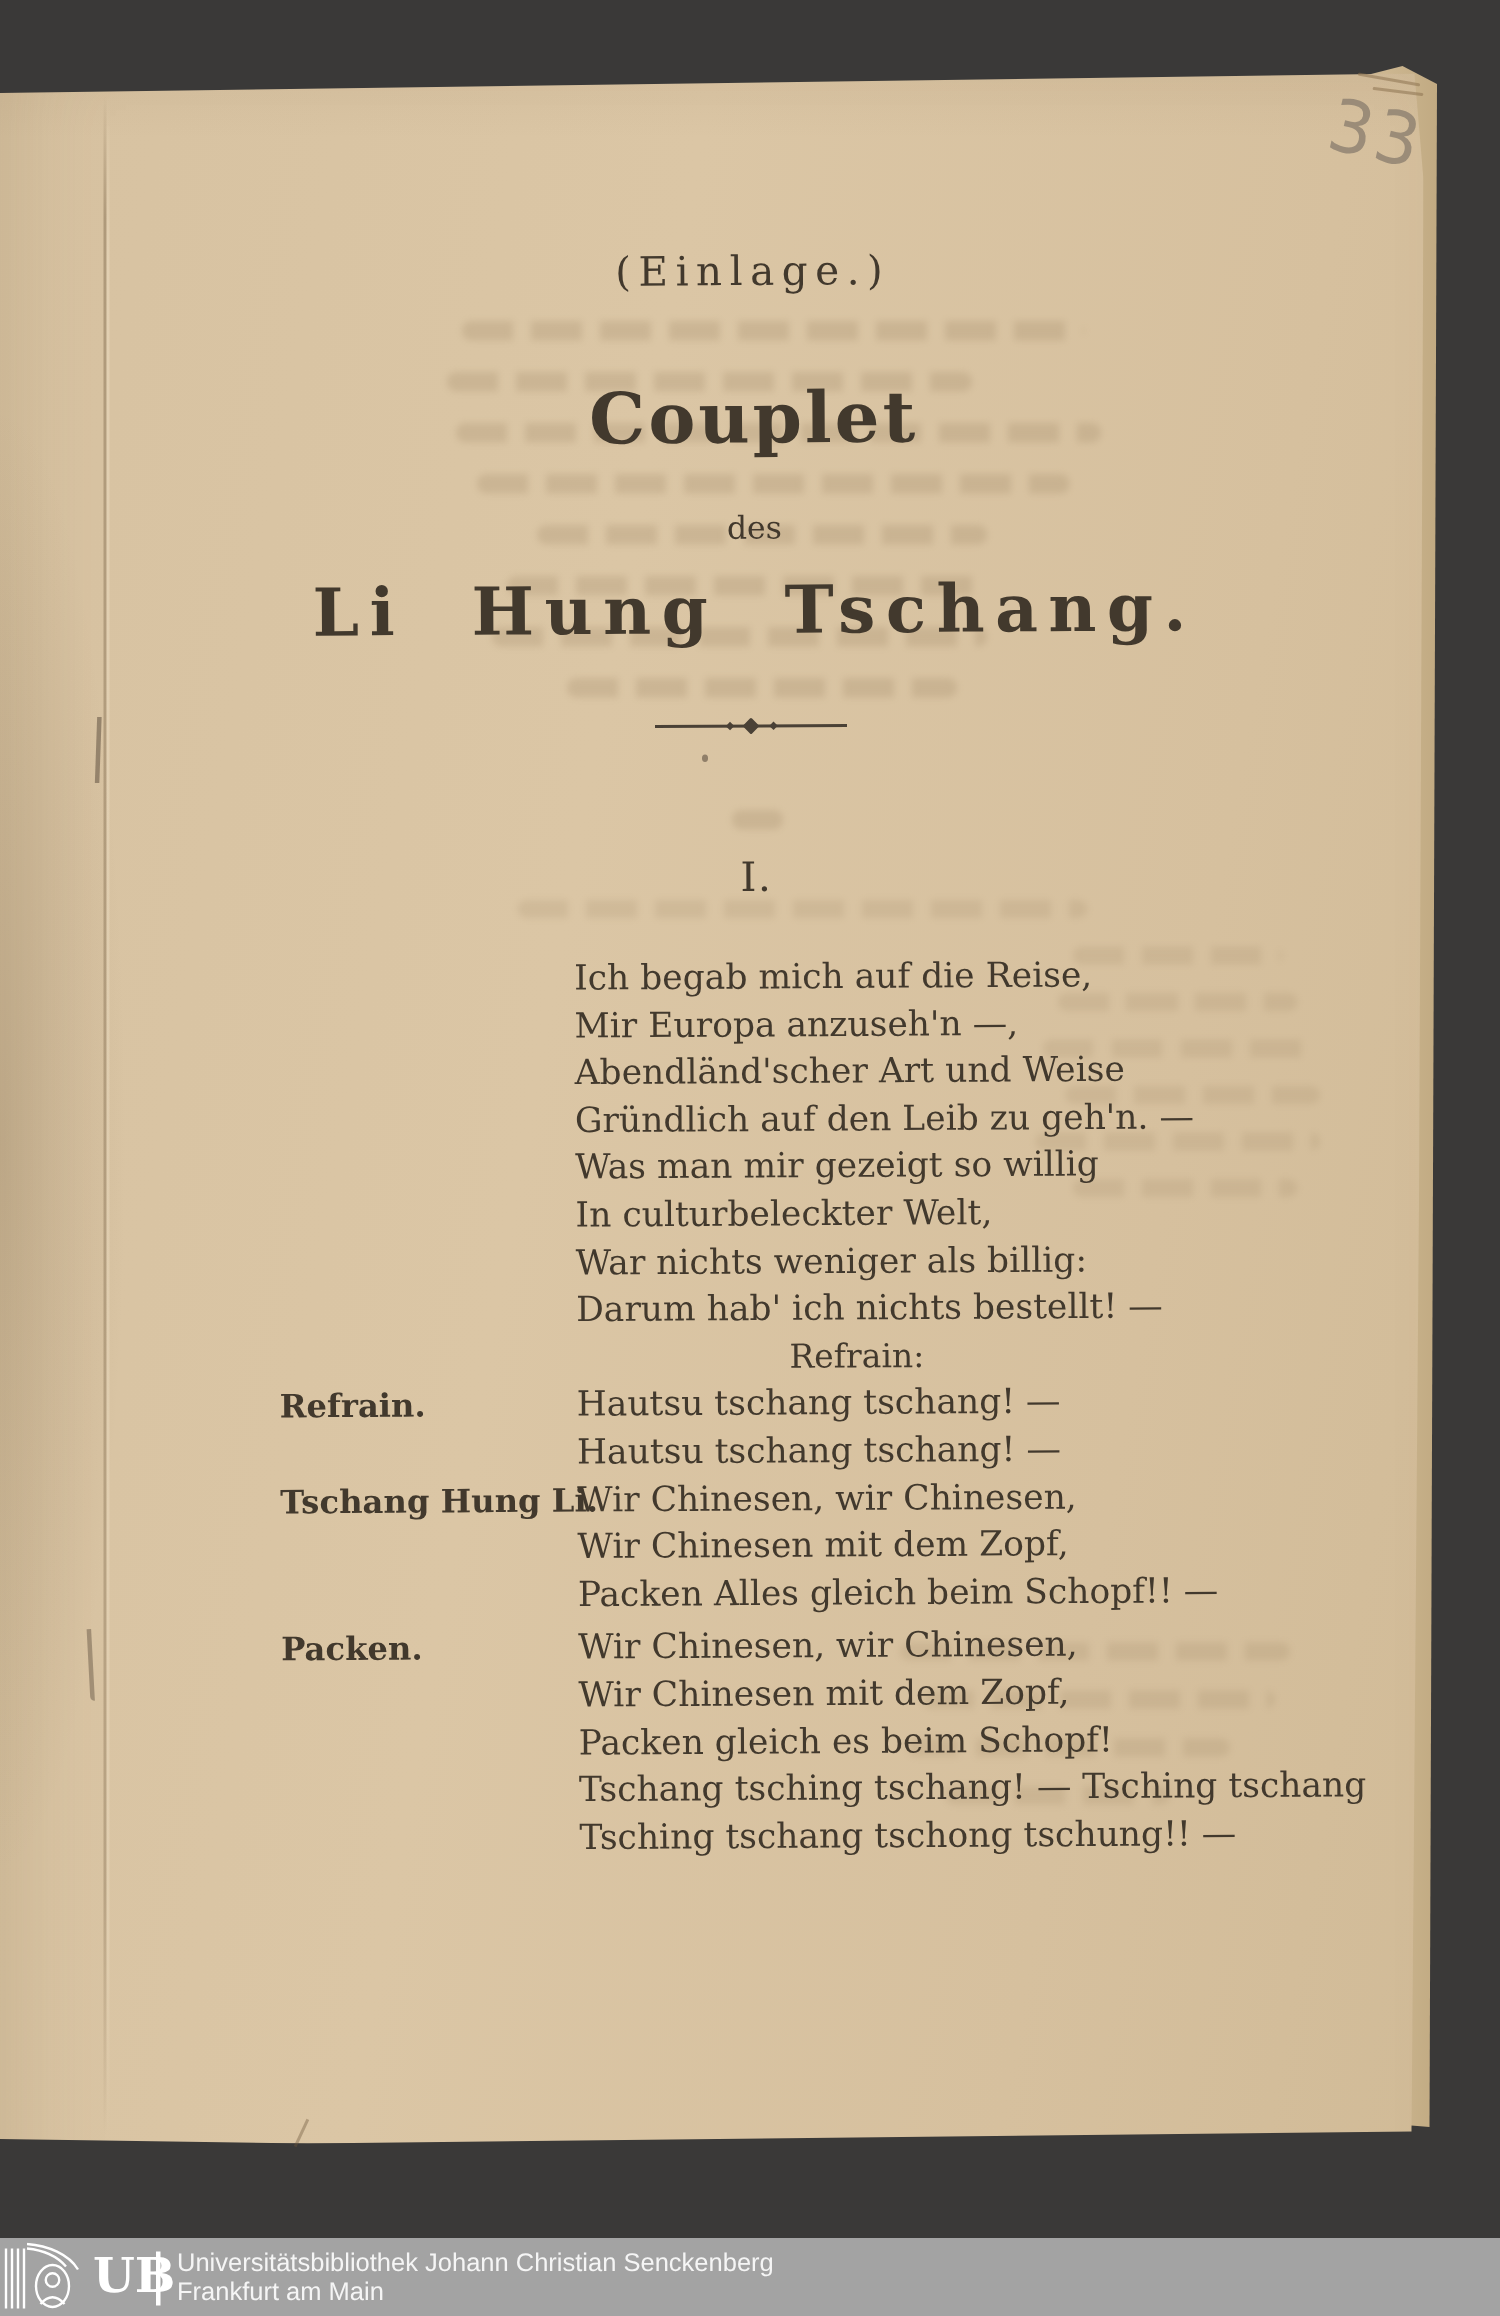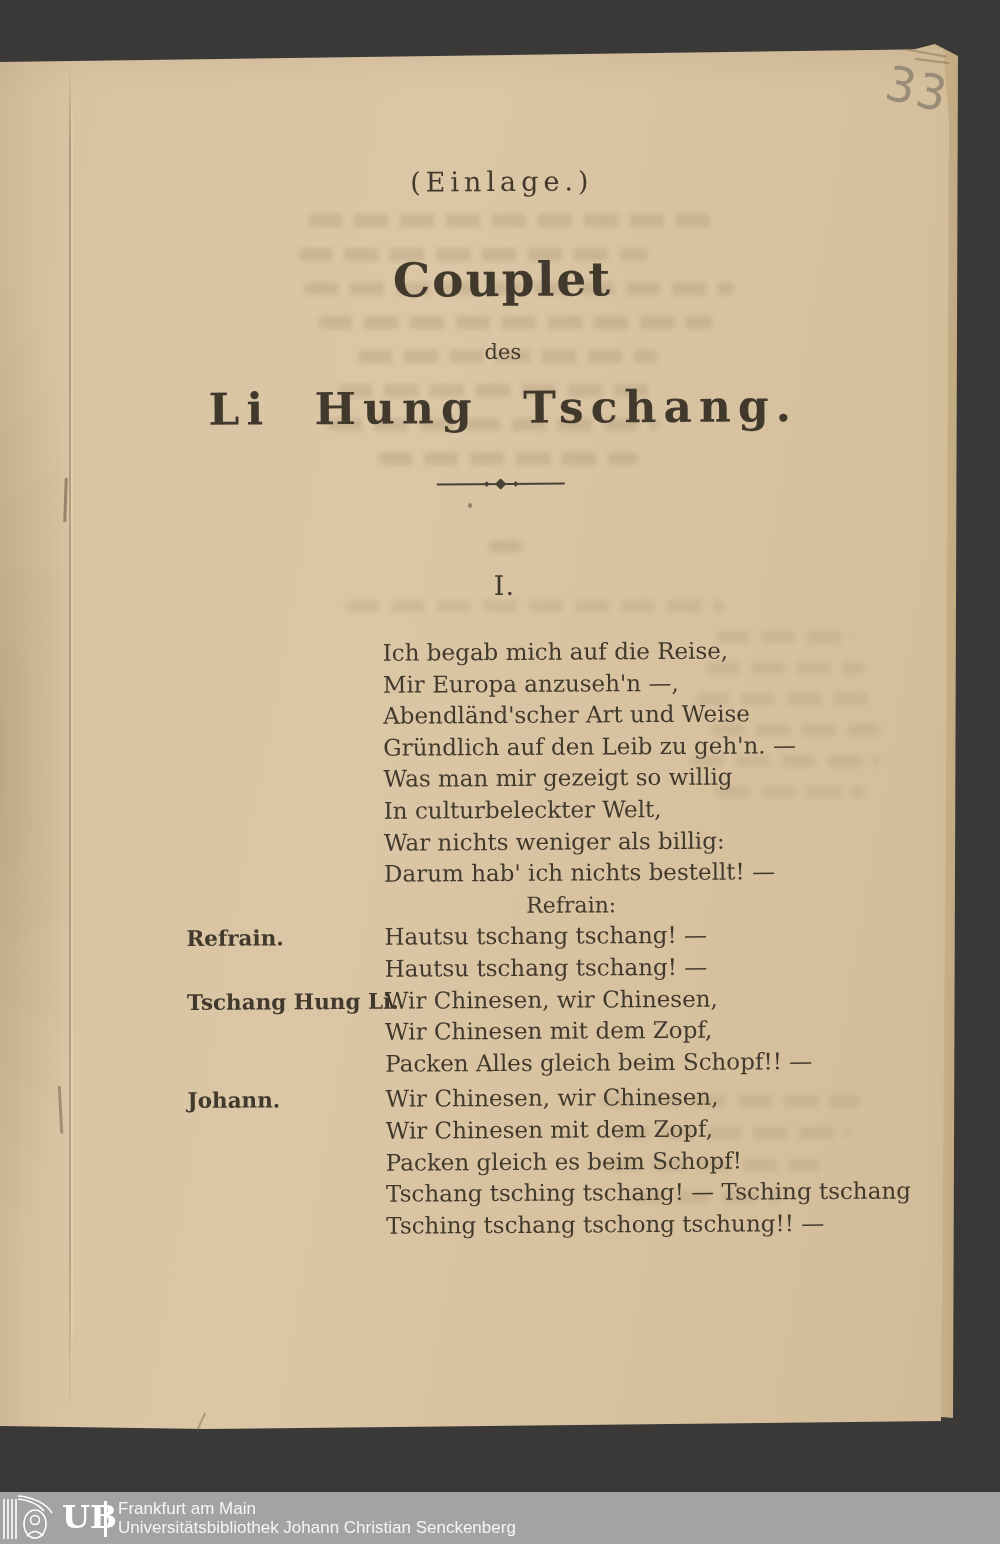--- a/index.html
+++ b/index.html
@@ -195,21 +195,21 @@
         <span class="speaker">Tschang Hung Li.</span>
         <span>Wir Chinesen, wir Chinesen,</span>
       </div>
       <div class="vrow">
         <span>Wir Chinesen mit dem Zopf,</span>
       </div>
       <div class="vrow">
         <span>Packen Alles gleich beim Schopf!! —</span>
       </div>
       <div class="vrow gap">
-        <span class="speaker">Johann.</span>
+        <span class="speaker">Packen.</span>
         <span>Wir Chinesen, wir Chinesen,</span>
       </div>
       <div class="vrow">
         <span>Wir Chinesen mit dem Zopf,</span>
       </div>
       <div class="vrow">
         <span>Packen gleich es beim Schopf!</span>
       </div>
       <div class="vrow">
         <span>Tschang tsching tschang! — Tsching tschang</span>
@@ -234,18 +234,18 @@
           <path d="M16,1 C30,2 44,8 50,18"></path>
           <ellipse cx="33" cy="29" rx="11" ry="14"></ellipse>
           <circle cx="33" cy="25" r="4.5"></circle>
           <path d="M25,41 Q33,32 41,41"></path>
         </g>
       </svg>
       <span class="ub">UB</span>
       <span class="logo-bar"></span>
     </div>
     <div class="footer-text">
+      <div>Universitätsbibliothek Johann Christian Senckenberg</div>
       <div>Frankfurt am Main</div>
-      <div>Universitätsbibliothek Johann Christian Senckenberg</div>
     </div>
   </div>
 
 </div>
 
 </body></html>

